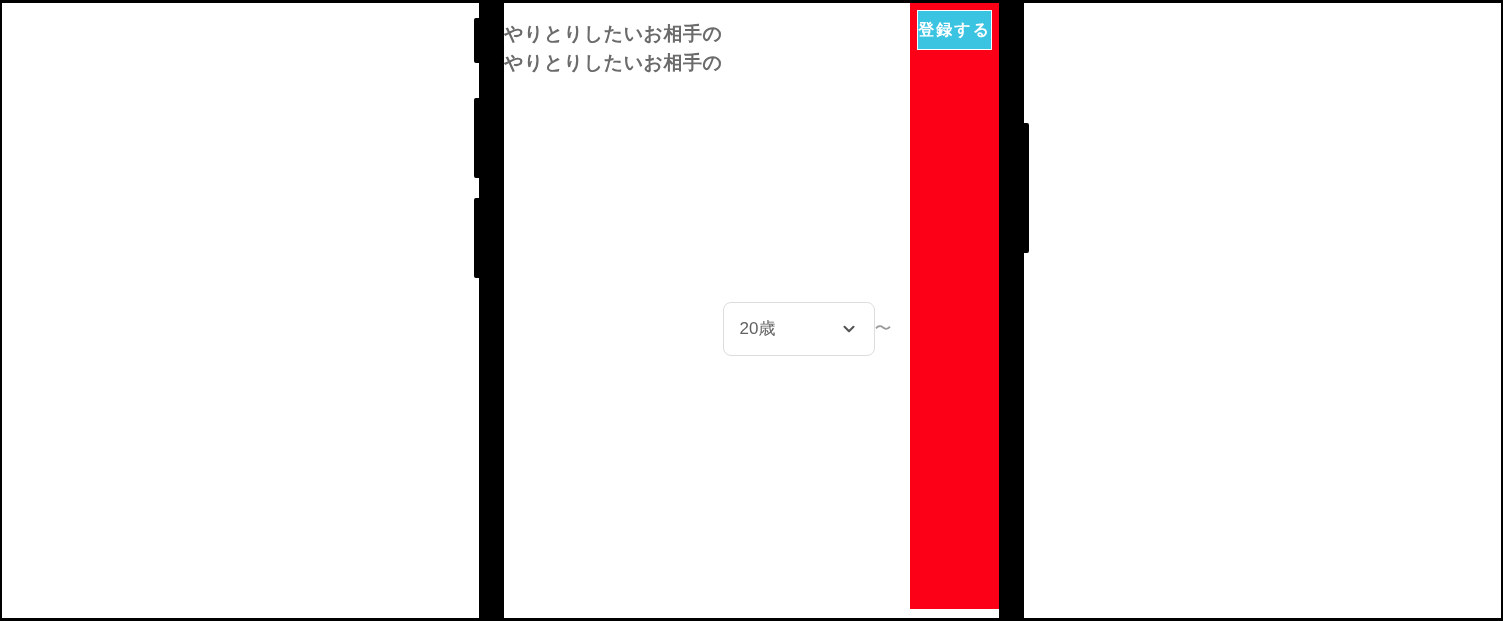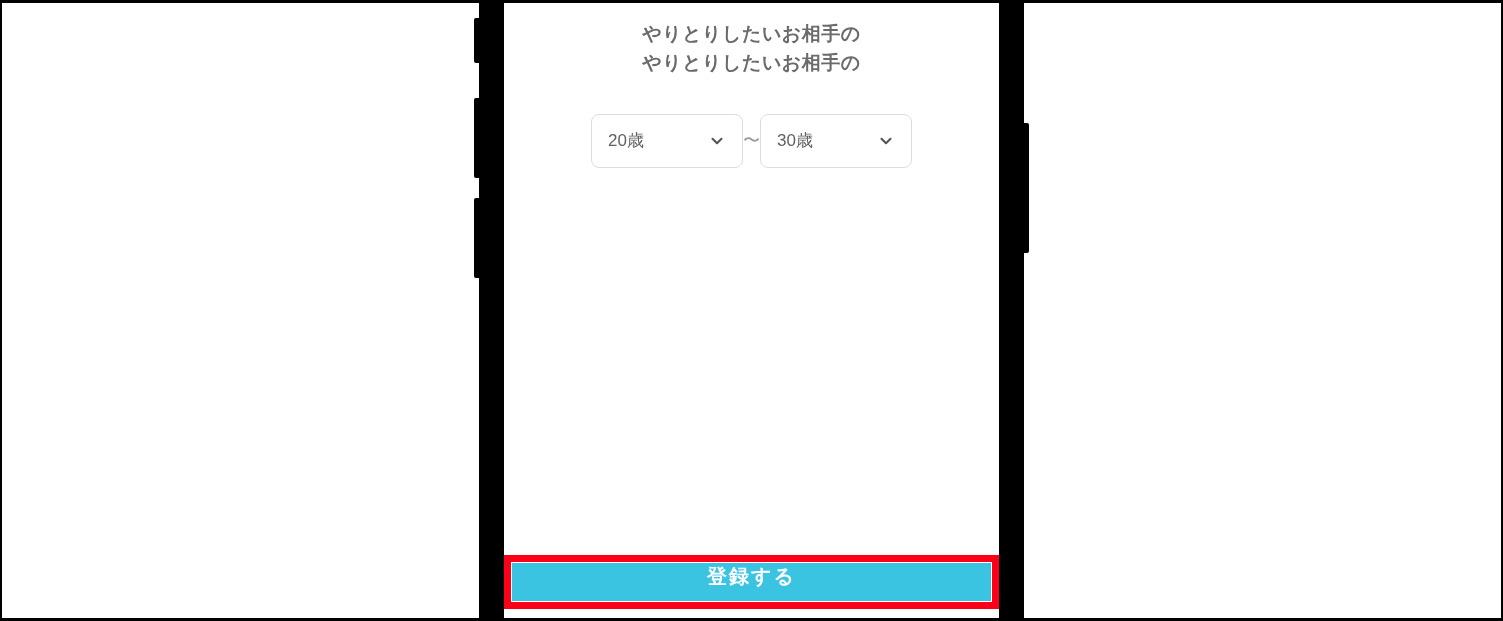--- a/index.html
+++ b/index.html
@@ -69,21 +69,21 @@
     .phone-button-right.b1 { top: 120px; height: 130px; }
     
     .screen {
       position: absolute;
       left: 25px;
       right: 25px;
       top: 0;
       bottom: 0;
       background: #fff;
       display: flex;
-      flex-direction: column;
+      flex-direction: row;
     }
     
     .prompt-area {
       padding-top: 16px;
       text-align: center;
     }
     
     .prompt-line {
       color: #6b6b6b;
       font-size: 19px;
@@ -140,25 +140,25 @@
       padding: 7px;
       background: #fb0016;
     }
     
     .register-button {
       width: 100%;
       height: 40px;
       background: #3bc3e2;
       border: 1px solid #fff;
       color: #fff;
-      font-size: 20px;
+      font-size: 16px;
       font-weight: 700;
       letter-spacing: 2px;
       display: flex;
-      align-items: flex-start;
+      align-items: center;
       justify-content: center;
       cursor: pointer;
     }
   </style>
 </head>
 <body>
 
 <div class="outer-frame">
   <div class="phone-frame">
     <div class="phone-body">
@@ -180,28 +180,20 @@
             <span class="select-value">20歳</span>
             <span class="chevron">
               <svg viewBox="0 0 24 24" fill="none" stroke="#555" stroke-width="2.8" stroke-linecap="round" stroke-linejoin="round">
                   <polyline points="6 9 12 15 18 9"></polyline>
                 </svg>
             </span>
           </div>
 
           <span class="tilde">〜</span>
 
-          <div class="select-box">
-            <span class="select-value">30歳</span>
-            <span class="chevron">
-              <svg viewBox="0 0 24 24" fill="none" stroke="#555" stroke-width="2.8" stroke-linecap="round" stroke-linejoin="round">
-                  <polyline points="6 9 12 15 18 9"></polyline>
-                </svg>
-            </span>
-          </div>
 
         </div>
 
         <div class="spacer"></div>
 
         <div class="register-highlight">
           <div class="register-button">
             <span>登録する</span>
           </div>
         </div>

